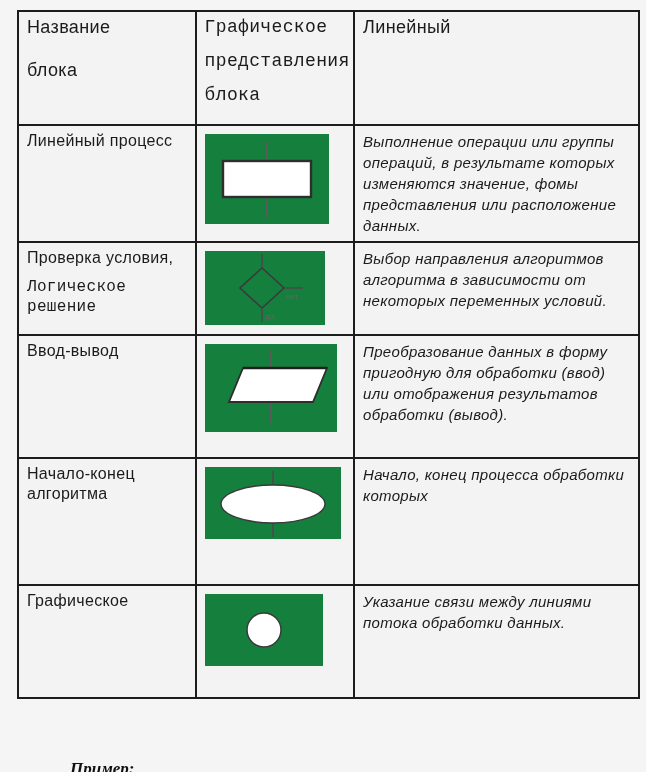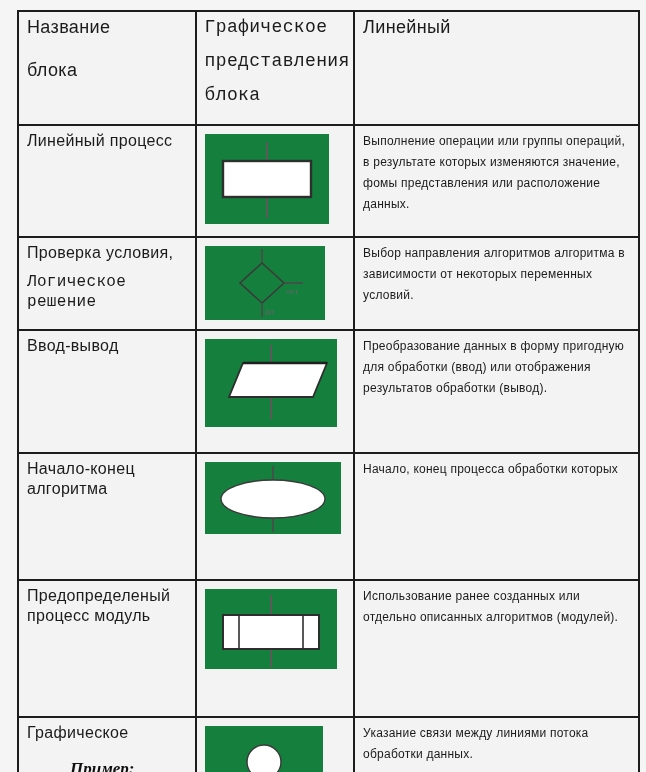--- a/index.html
+++ b/index.html
@@ -38,21 +38,21 @@
   
   .hdr-cell { text-align: center; font-size: 18px; letter-spacing: 0.02em; padding-top: 8px; }
   .hdr-line { display: block; }
   .hdr-name .hdr-line { margin-bottom: 22px; }
   .hdr-graphic .hdr-line { margin-bottom: 14px; font-family: Liberation Mono, monospace; }
   .hdr-desc .hdr-line { margin-bottom: 0; }
 
   
   .name-cell { font-size: 16px; line-height: 20px; letter-spacing: 0.02em; }
   .name-cell .para2 { margin-top: 9px; font-family: Liberation Mono, monospace; }
-  .desc-cell { font-size: 12px; line-height: 21px; letter-spacing: 0.02em; padding: 6px 6px 6px 9px; }
+  .desc-cell { font-size: 15px; line-height: 21px; letter-spacing: 0.02em; padding: 6px 6px 6px 9px; font-style: italic; }
   .shape-cell { text-align: center; padding: 4px 0 0 0; }
 
   .shape-box {
     display: inline-block;
     background: #15803d;
     margin-top: 3px;
   }
   svg { display: block; }
 
   .diamond-label {
@@ -170,37 +170,20 @@
         <svg width="136" height="72" viewBox="0 0 136 72">
           <line x1="68" y1="4" x2="68" y2="18" stroke="#4a4a4a" stroke-width="1.6"></line>
           <line x1="68" y1="56" x2="68" y2="70" stroke="#4a4a4a" stroke-width="1.6"></line>
           <ellipse cx="68" cy="37" rx="52" ry="19" fill="#ffffff" stroke="#3a3a3a" stroke-width="1.4"></ellipse>
         </svg>
       </span>
     </td>
     <td class="desc-cell">Начало, конец процесса обработки которых</td>
   </tr>
 
-  <tr class="row-predef">
-    <td class="name-cell">
-      <div>Предопределеный процесс модуль</div>
-    </td>
-    <td class="shape-cell">
-      <span class="shape-box">
-        <svg width="132" height="80" viewBox="0 0 132 80">
-          <line x1="66" y1="6" x2="66" y2="26" stroke="#5a5a5a" stroke-width="2"></line>
-          <line x1="66" y1="60" x2="66" y2="78" stroke="#5a5a5a" stroke-width="2"></line>
-          <rect x="18" y="26" width="96" height="34" fill="#ffffff" stroke="#2e2e2e" stroke-width="2"></rect>
-          <line x1="34" y1="26" x2="34" y2="60" stroke="#2e2e2e" stroke-width="1.6"></line>
-          <line x1="98" y1="26" x2="98" y2="60" stroke="#2e2e2e" stroke-width="1.6"></line>
-        </svg>
-      </span>
-    </td>
-    <td class="desc-cell">Использование ранее созданных или отдельно описанных алгоритмов (модулей).</td>
-  </tr>
 
   <tr class="row-conn">
     <td class="name-cell">
       <div>Графическое</div>
     </td>
     <td class="shape-cell">
       <span class="shape-box">
         <svg width="118" height="72" viewBox="0 0 118 72">
           <circle cx="59" cy="36" r="17" fill="#ffffff" stroke="#3a3a3a" stroke-width="1.5"></circle>
         </svg>

